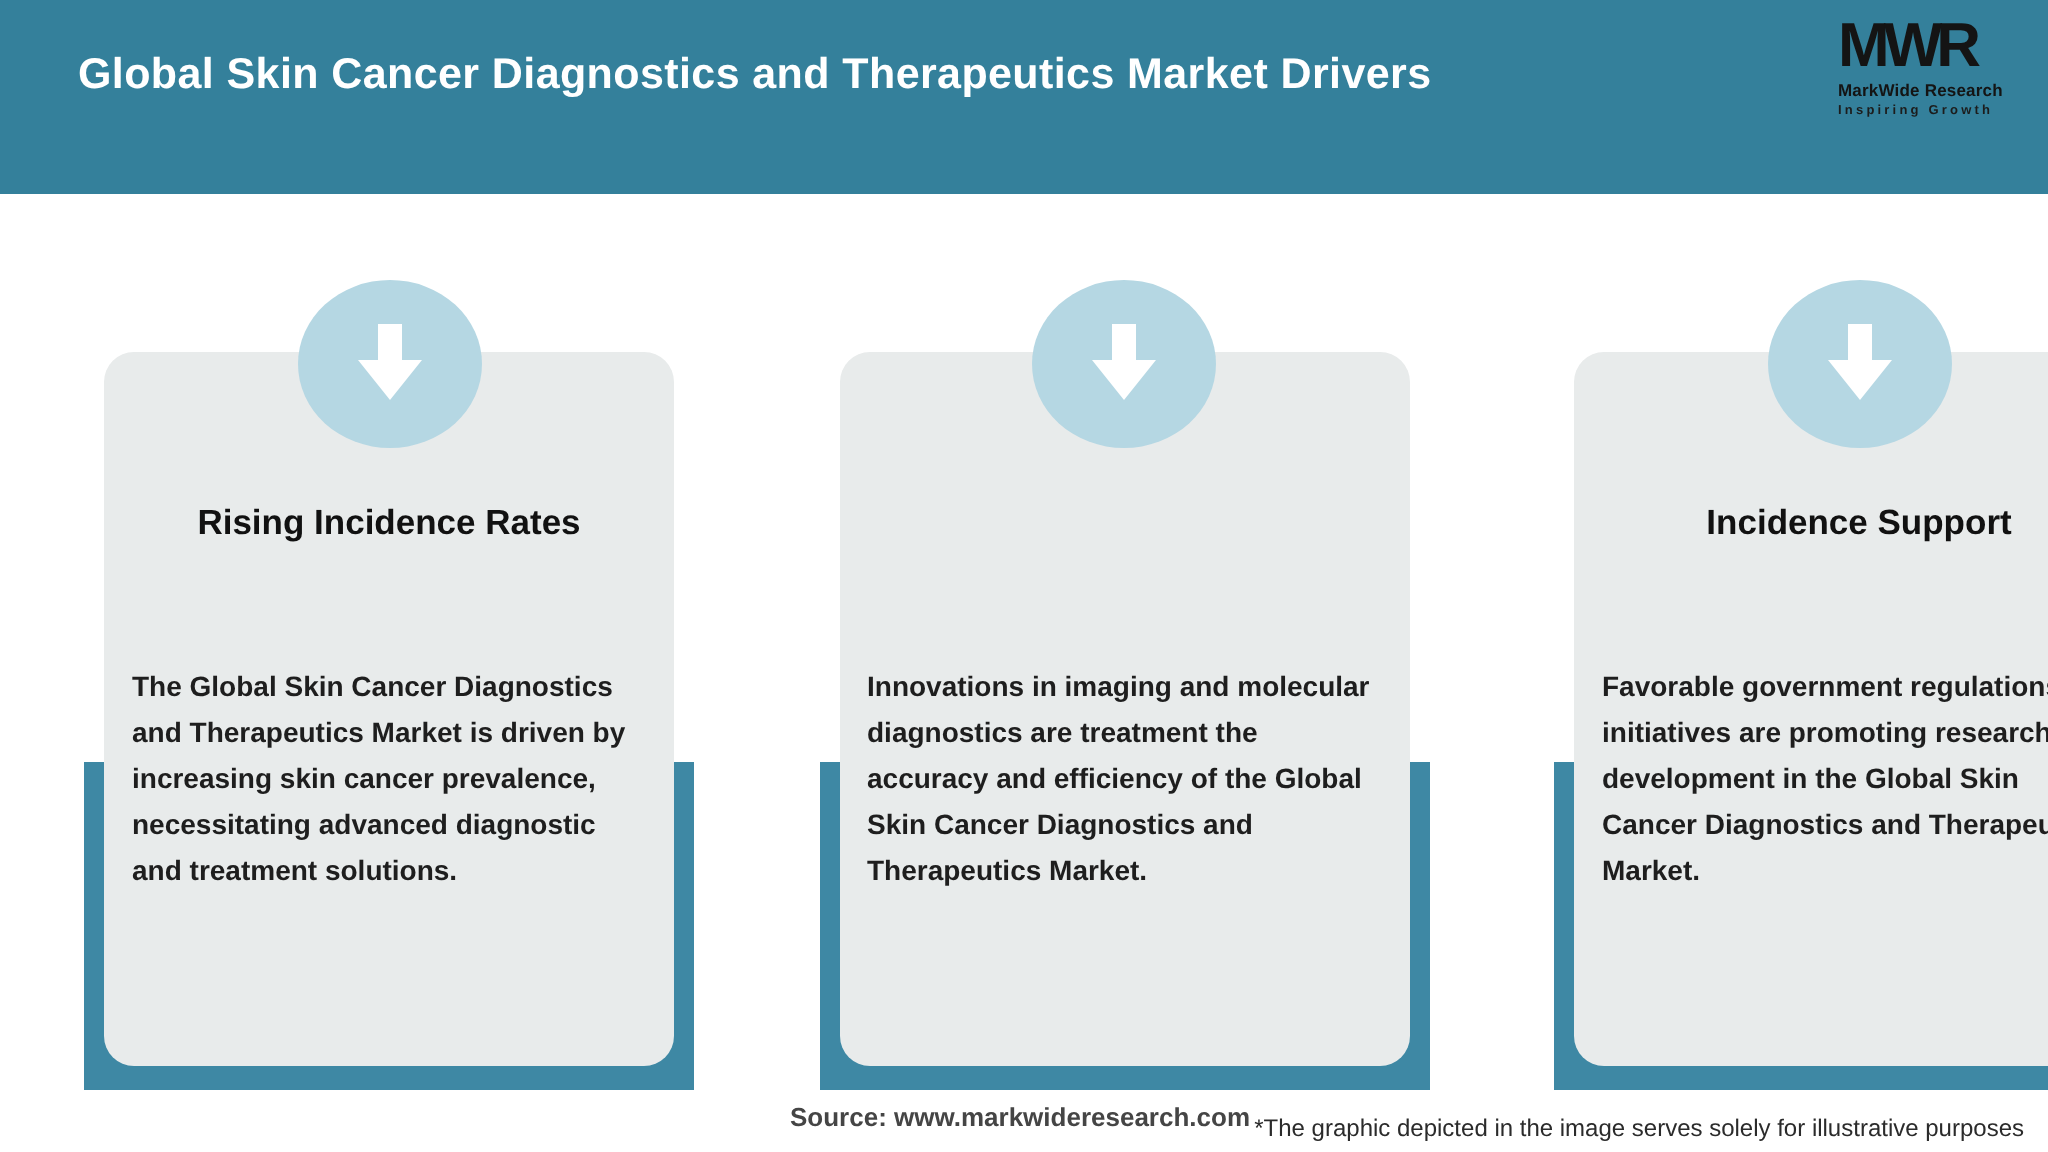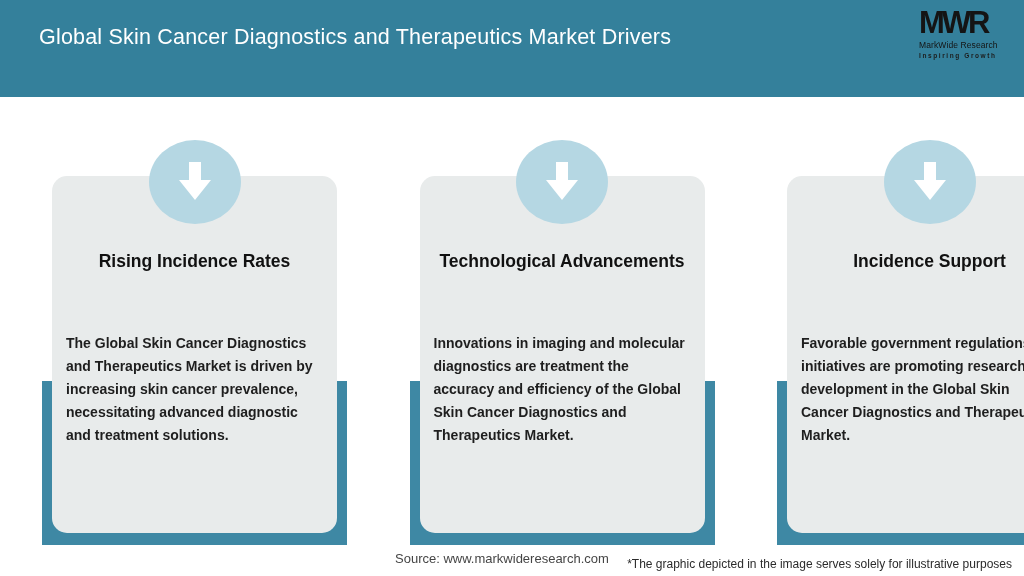--- a/index.html
+++ b/index.html
@@ -15,41 +15,41 @@
   .header {
     position: absolute;
     top: 0; left: 0;
     width: 1024px; height: 97px;
     background: var(--header-teal, #34809b);
   }
   .page-title {
     position: absolute;
     left: 39px; top: 25px;
     font-size: 21.5px;
-    font-weight: normal;
+    font-weight: bold;
     letter-spacing: 0.2px;
     color: #ffffff;
     white-space: nowrap;
   }
   .logo {
     position: absolute;
     top: 7px; right: 19px;
     width: 86px;
     text-align: left;
     color: #141414;
   }
   .logo-monogram {
     font-size: 31px;
     font-weight: bold;
     letter-spacing: -3px;
     line-height: 32px;
   }
   .logo-name {
     font-size: 8.5px;
-    font-weight: normal;
+    font-weight: bold;
     white-space: nowrap;
     letter-spacing: 0.1px;
     margin-top: 1px;
   }
   .logo-tagline {
     font-size: 6.5px;
     font-weight: bold;
     letter-spacing: 1.6px;
     white-space: nowrap;
     margin-top: 2px;
@@ -108,21 +108,21 @@
     line-height: 23px;
     color: #1e1e1e;
     font-weight: bold;
   }
 
   
   .source {
     position: absolute;
     left: 395px; top: 551px;
     font-size: 13px;
-    font-weight: normal;
+    font-weight: bold;
     color: #454545;
   }
   .disclaimer {
     position: absolute;
     right: 12px; top: 557px;
     font-size: 12px;
     color: #2b2b2b;
   }
 </style>
 </head>
@@ -150,21 +150,20 @@
       <div class="circle">
         <svg width="38" height="44" viewBox="0 0 38 44" aria-hidden="true">
           <path d="M13,2 H25 V20 H35 L19,40 L3,20 H13 Z" fill="#ffffff"></path>
         </svg>
       </div>
     </section>
 
     <section class="card-wrap">
       <div class="card-back"></div>
       <div class="card">
-        <h2 class="card-title">Technological Advancements</h2>
         <p class="card-text">Innovations in imaging and molecular diagnostics are treatment the accuracy and efficiency of the Global Skin Cancer Diagnostics and Therapeutics Market.</p>
       </div>
       <div class="circle">
         <svg width="38" height="44" viewBox="0 0 38 44" aria-hidden="true">
           <path d="M13,2 H25 V20 H35 L19,40 L3,20 H13 Z" fill="#ffffff"></path>
         </svg>
       </div>
     </section>
 
     <section class="card-wrap">

